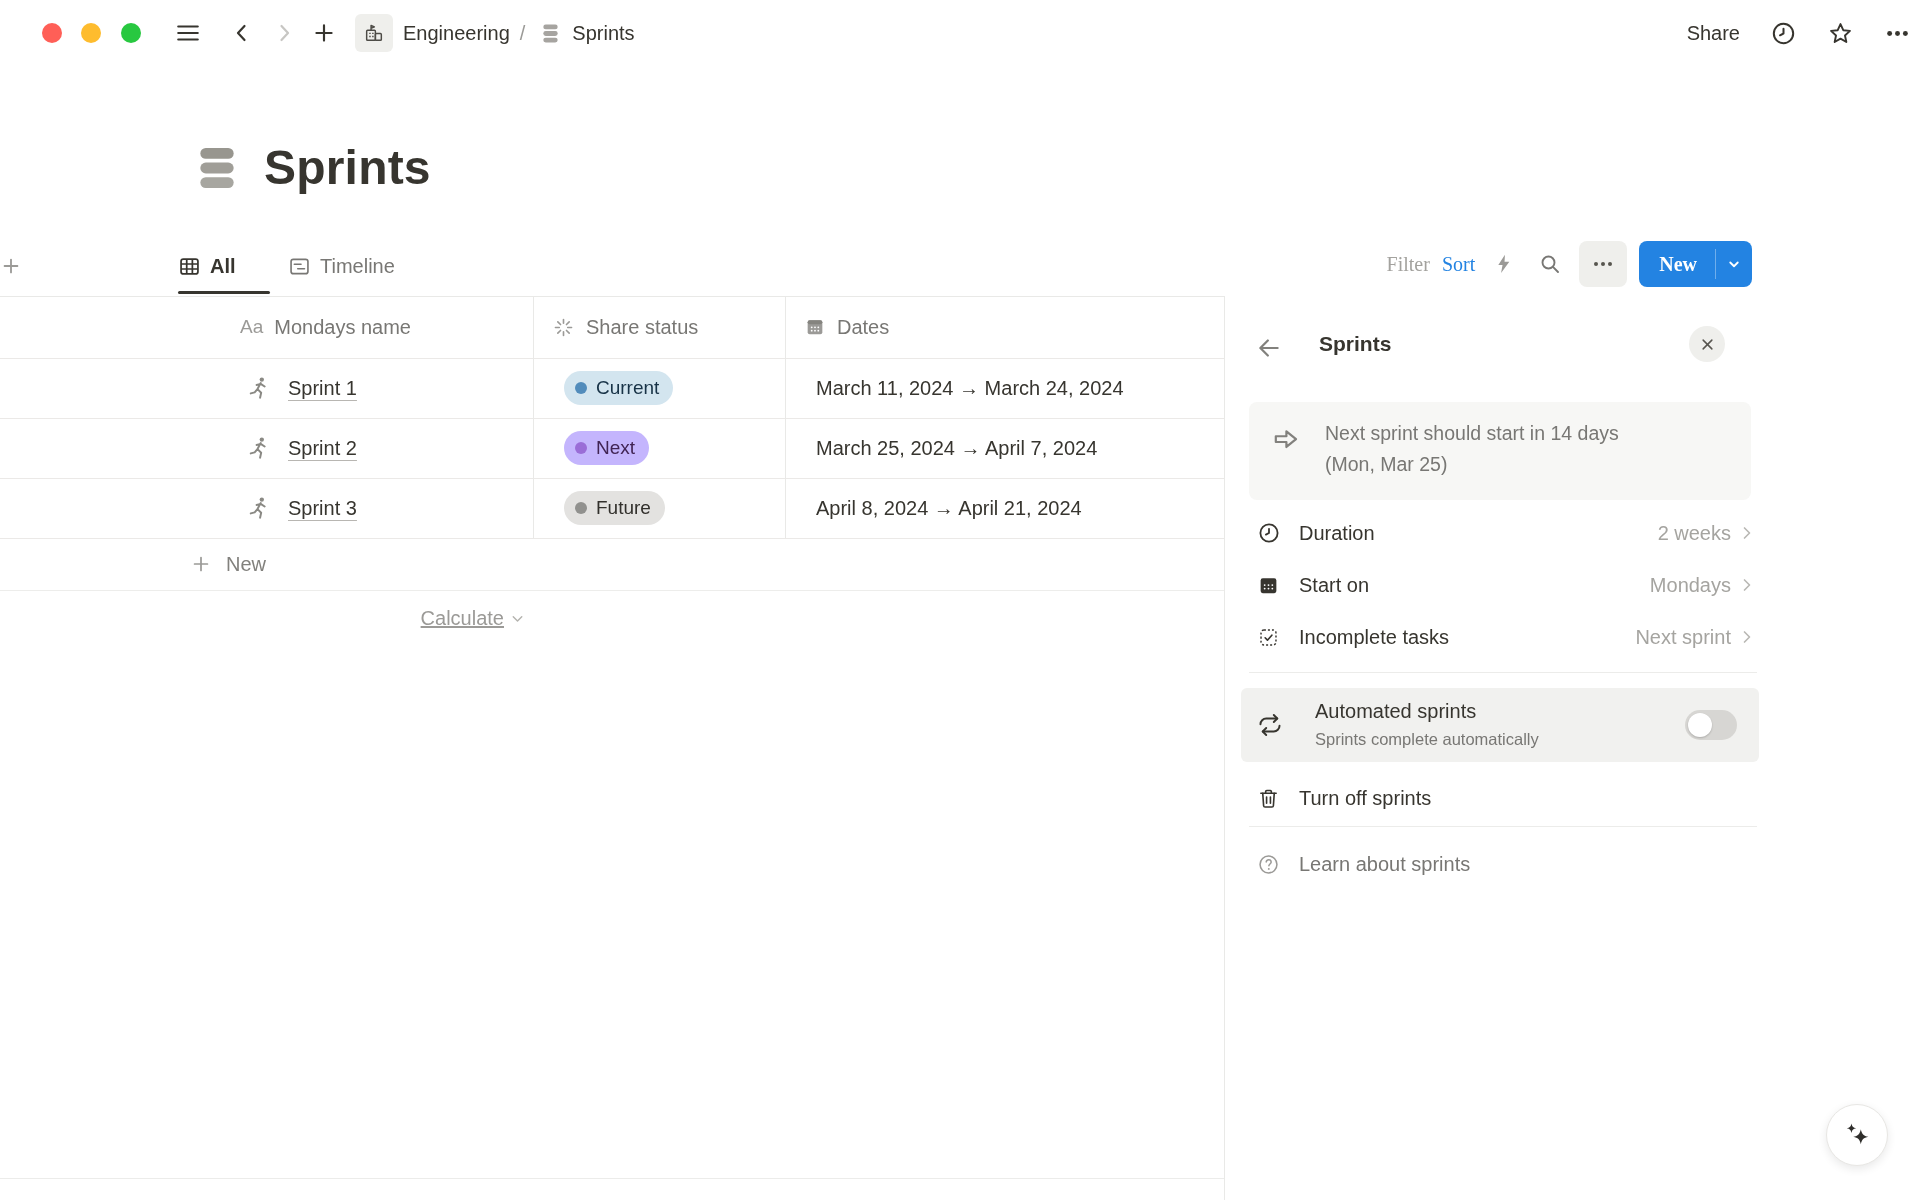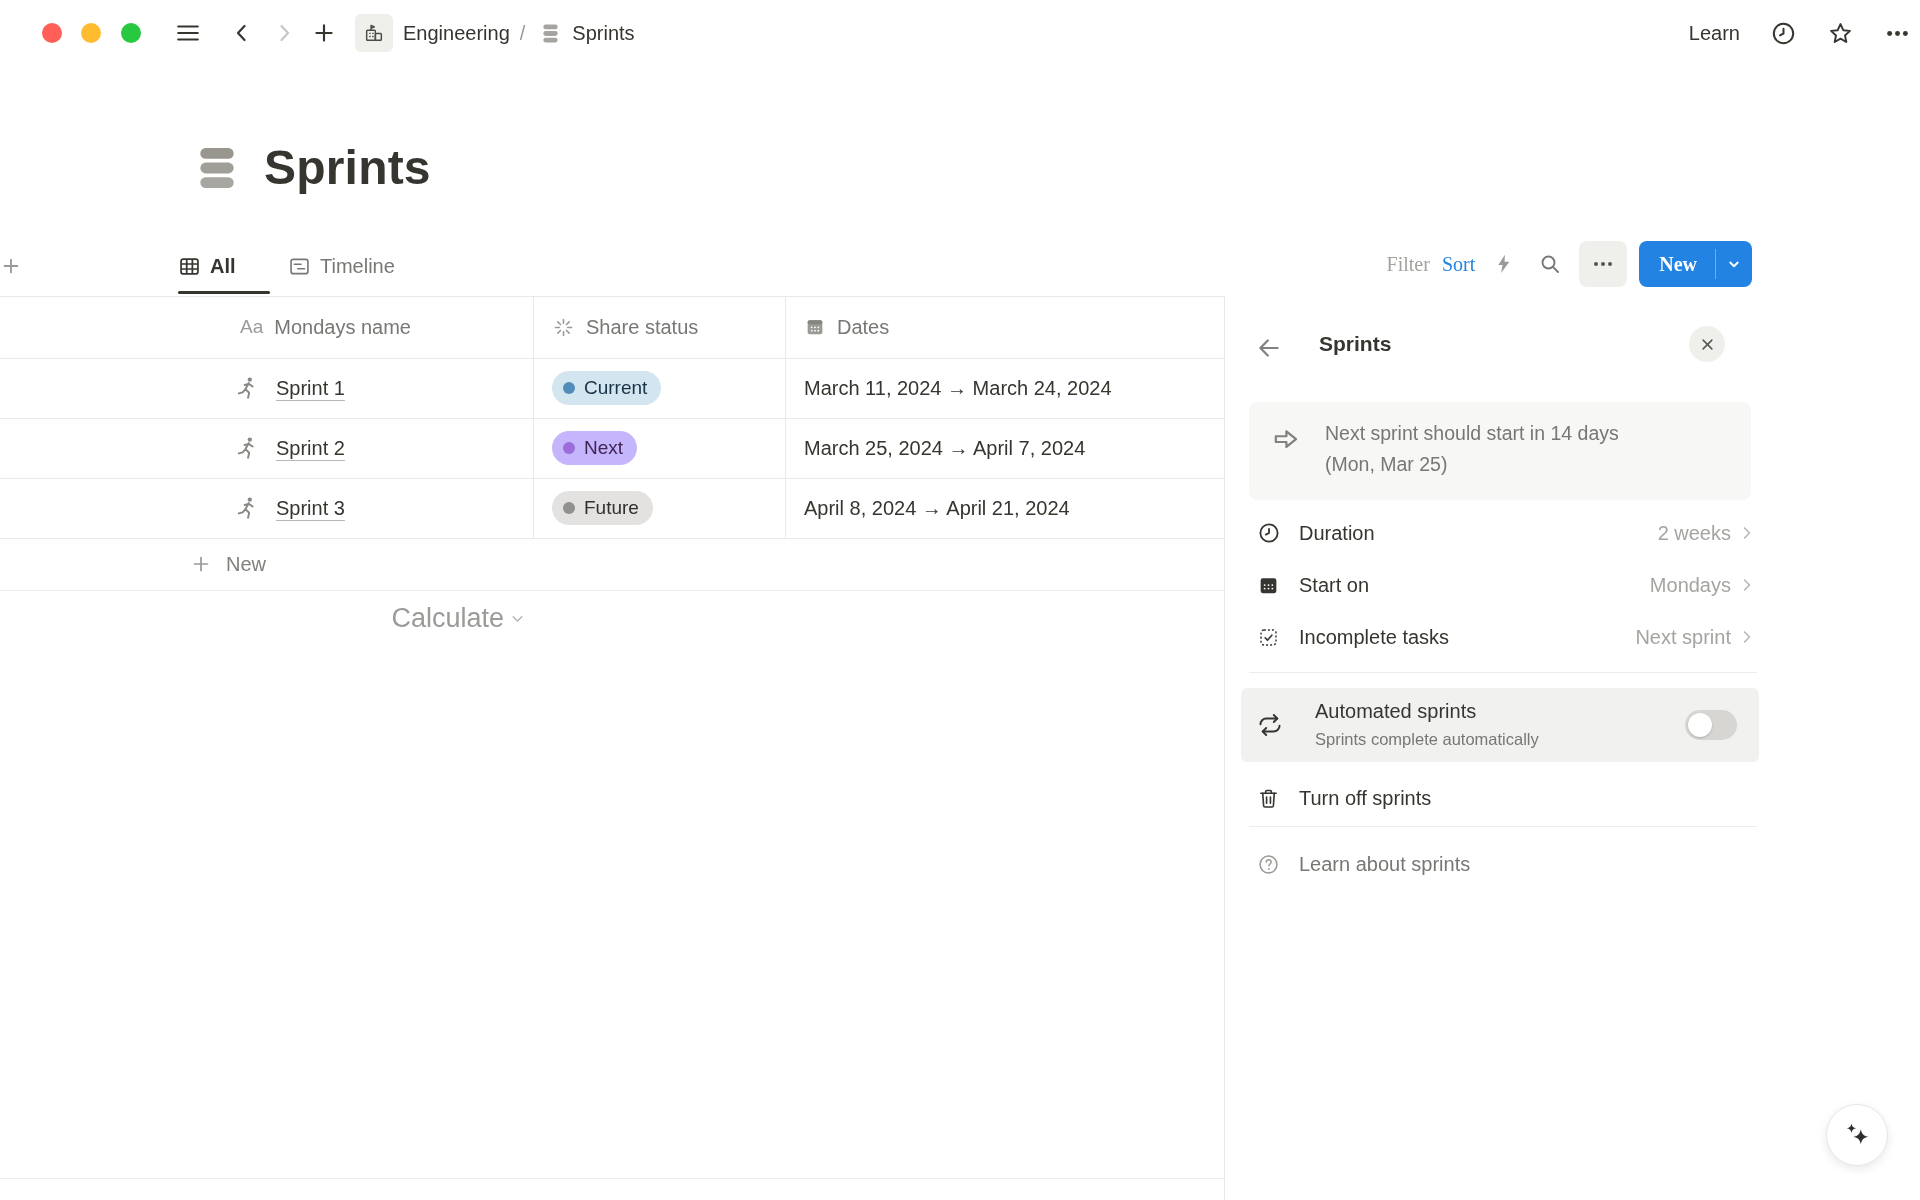--- a/index.html
+++ b/index.html
@@ -36,31 +36,31 @@
   #new-btn { height:46px; display:flex; align-items:stretch; background:#2383e2; border-radius:8px; color:#fff; overflow:hidden; }
   #new-btn-main { display:flex; align-items:center; padding:0 18px 0 20px; font-size:20px; font-weight:600; }
   #new-btn-sep { width:1px; background:rgba(255,255,255,.35); margin:8px 0; }
   #new-btn-arrow { width:36px; display:flex; align-items:center; justify-content:center; }
 
   
   .hline { position:absolute; height:1px; background:#ebe9e7; }
   .vline { position:absolute; width:1px; background:#e9e9e7; }
   .th-cell { position:absolute; top:296px; height:62px; display:flex; align-items:center; gap:11px; color:#787774; font-size:20px; }
   .aa-glyph { font-size:19px; color:#9b9a97; }
-  .trow { position:absolute; left:0; width:1224px; height:60px;padding-left:24px; }
+  .trow { position:absolute; left:12px; width:1224px; height:60px;padding-left:24px; }
   .row-icon { position:absolute; left:234px; top:17px; }
   .row-name { position:absolute; left:276px; top:0; height:60px; display:flex; align-items:center; font-size:20px; font-weight:500; color:#37352f;
               text-decoration:underline; text-decoration-color:#b8b6b2; text-decoration-thickness:1.2px; text-underline-offset:5px; }
   .pill { position:absolute; left:552px; top:13px; height:34px; border-radius:17px; display:flex; align-items:center; gap:9px; padding:0 14px 0 11px; font-size:19px; }
   .pill .dot { width:12px; height:12px; border-radius:50%; }
   .row-dates { position:absolute; left:804px; top:0; height:60px; display:flex; align-items:center; font-size:20px; color:#37352f; }
   #new-row { position:absolute; left:0; top:538px; width:1224px; height:52px; color:#82817d; }
   #new-row .plus { position:absolute; left:190px; top:15px; }
   #new-row .lbl { position:absolute; left:226px; top:0; height:52px; display:flex; align-items:center; font-size:20px; }
-  #calc-row { position:absolute; left:330px; top:590px; width:196px; height:56px; display:flex; align-items:center; justify-content:flex-end; gap:5px; color:#9b9a97; font-size:27px; }
+  #calc-row { position:absolute; left:330px; top:590px; width:196px; height:56px; display:flex; align-items:center; justify-content:flex-end; gap:5px; color:#9b9a97; font-size:20px;text-decoration:underline; }
   #content-bottom-line { position:absolute; left:0; top:1178px; width:1224px; height:1px; background:#ececea; }
 
   
   #panel { position:absolute; left:1224px; top:296px; width:696px; height:904px; background:#fff; border-left:1px solid #e9e9e7; }
   #panel-header { position:absolute; left:0; top:20px; width:696px; height:64px; }
   #panel-back { position:absolute; left:30px; top:18px; }
   #panel-title { position:absolute; left:94px; top:16px; font-size:21px; font-weight:700; color:#37352f; }
   #panel-close { position:absolute; left:464px; top:10px; width:36px; height:36px; border-radius:50%; background:#efefec; display:flex; align-items:center; justify-content:center; }
   #notice-box { position:absolute; left:24px; top:106px; width:502px; height:98px; background:#f7f7f5; border-radius:8px; }
   #notice-box .nicon { position:absolute; left:22px; top:22px; }
@@ -130,21 +130,21 @@
         <svg width="23" height="23" viewBox="0 0 24 24" fill="#a6a4a0">
           <rect x="4.5" y="2.6" width="15" height="5" rx="2.5"></rect>
           <rect x="4.5" y="9.5" width="15" height="5" rx="2.5"></rect>
           <rect x="4.5" y="16.4" width="15" height="5" rx="2.5"></rect>
         </svg>
       </span>
       <span>Sprints</span>
     </div>
 
     <div id="topbar-right">
-      <span>Learn</span>
+      <span>Share</span>
       <span>
         <svg width="27" height="27" viewBox="0 0 24 24" fill="none" stroke="#37352f" stroke-width="1.8" stroke-linecap="round">
           <circle cx="12" cy="12" r="8.6"></circle>
             <path d="M12 12V7.8M12 12l-3.1 1.6"></path>
         </svg>
       </span>
       <span>
         <svg width="27" height="27" viewBox="0 0 24 24" fill="none" stroke="#37352f" stroke-width="1.7" stroke-linejoin="round">
           <path d="M12 3.6l2.47 5.46 5.93.64-4.42 4.03 1.2 5.84L12 16.6l-5.18 2.97 1.2-5.84L3.6 9.7l5.93-.64z"></path>
         </svg>

